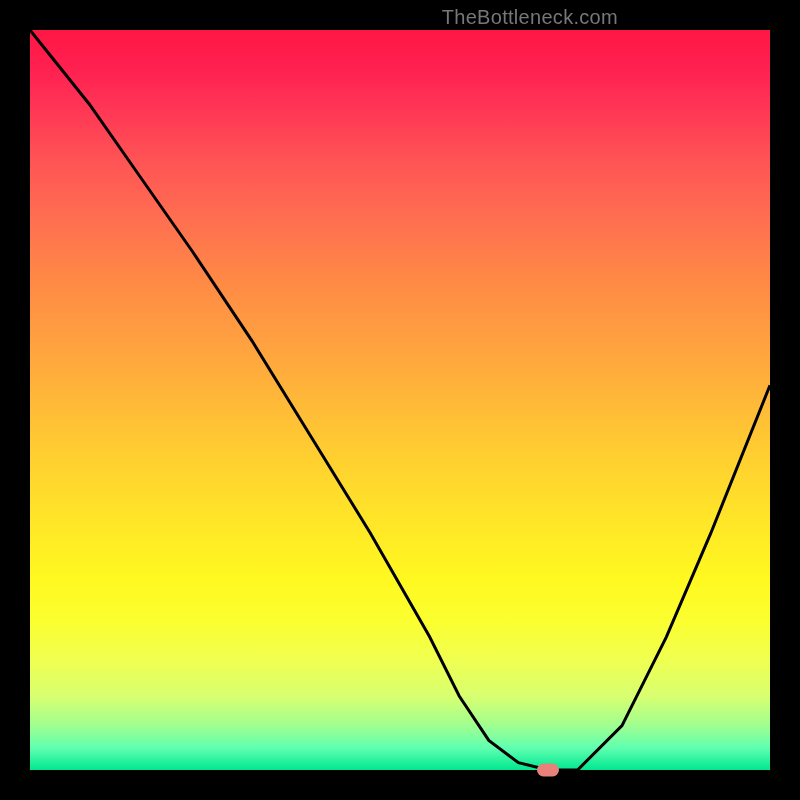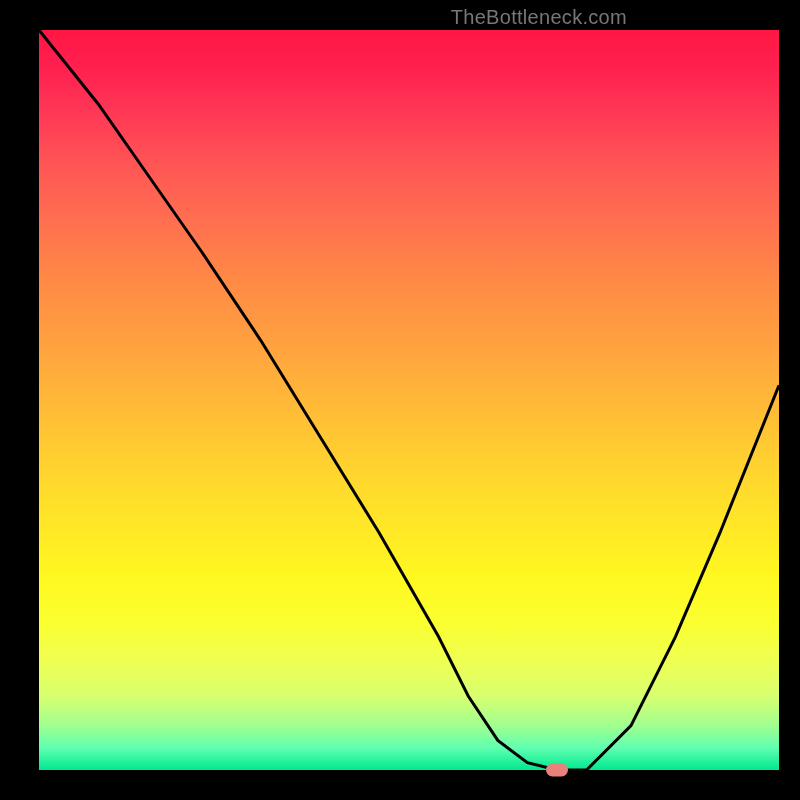--- a/index.html
+++ b/index.html
@@ -9,21 +9,20 @@
     width: 800px;
     height: 800px;
     overflow: hidden;
     font-family: Arial, sans-serif;
   }
   .container {
     position: relative;
     width: 648px;
     height: 800px;
     background: #000;
-    margin-left: 9px;
   }
   .plot-area {
     position: absolute;
     left: 30px;
     top: 30px;
     width: 740px;
     height: 740px;
   }
   .gradient-bg {
     width: 100%;

